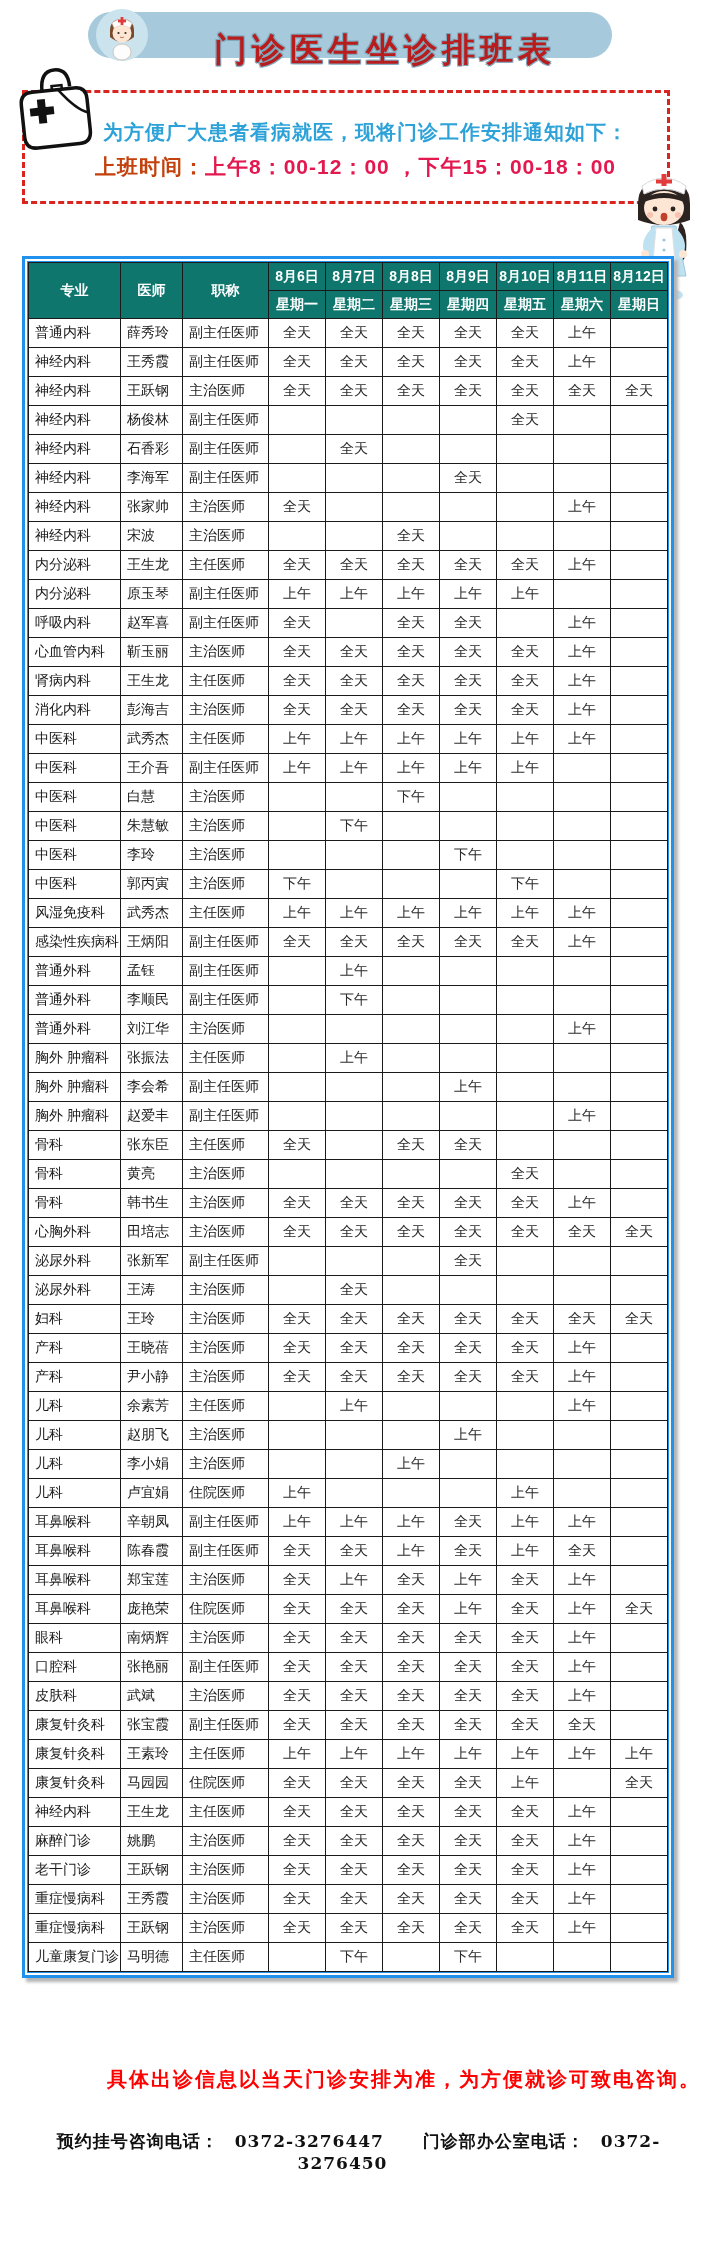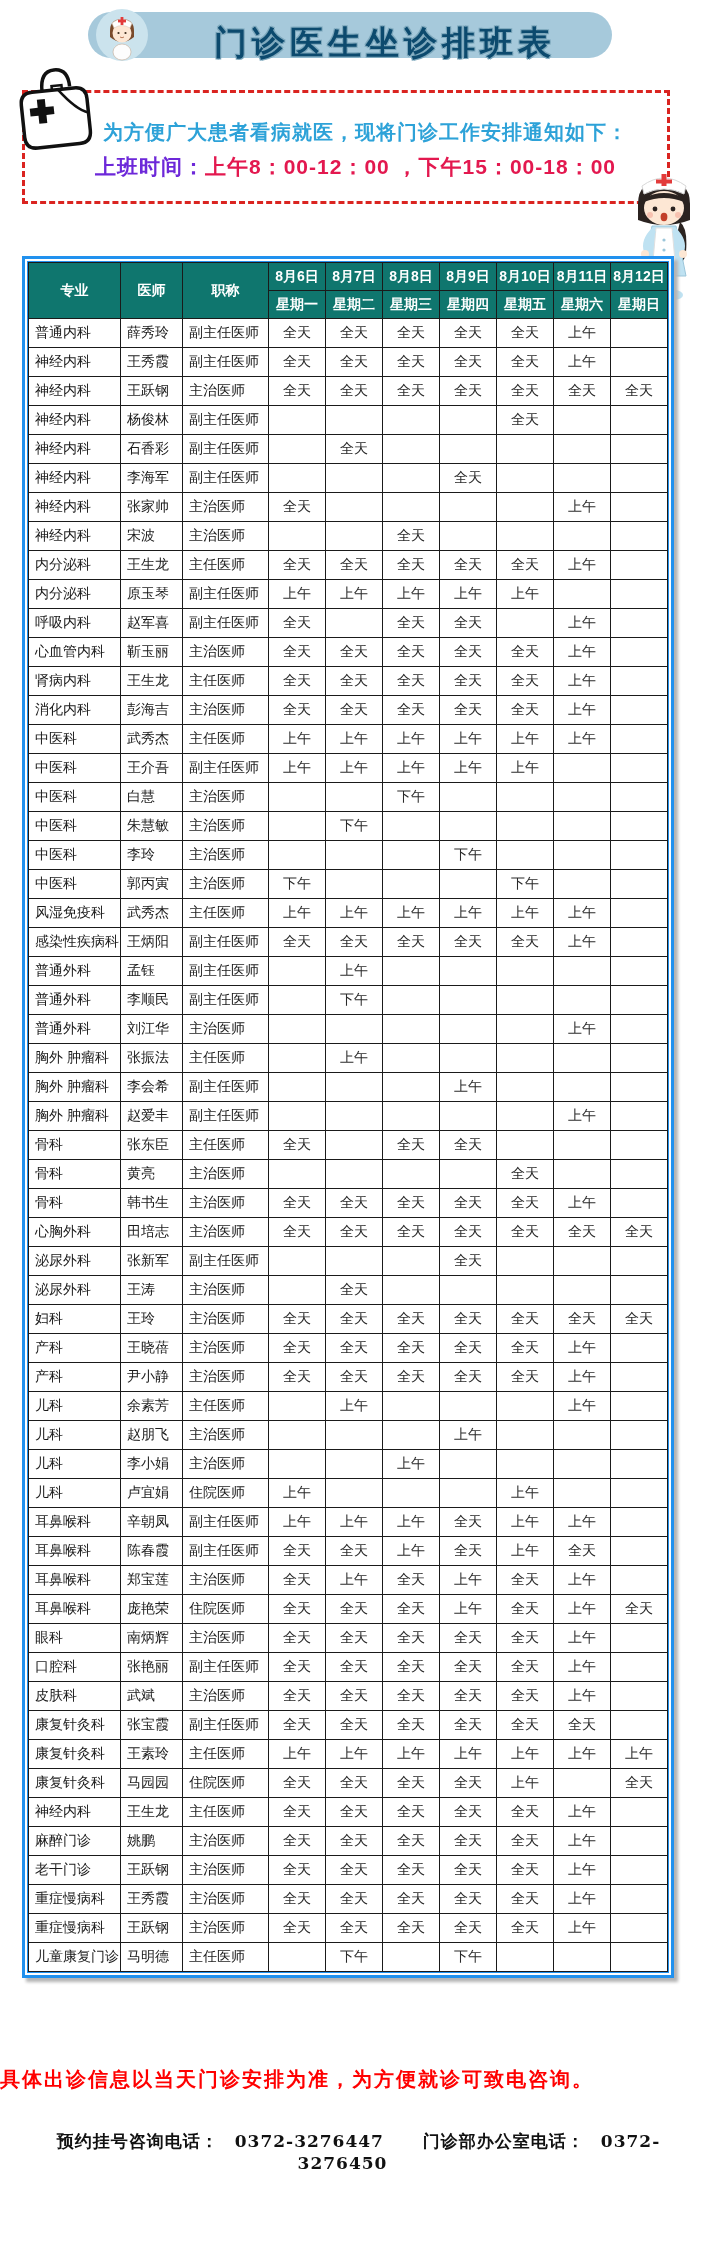--- a/index.html
+++ b/index.html
@@ -9,40 +9,40 @@
   
   .title-banner{
     position:absolute; left:88px; top:12px; width:524px; height:46px;
     background:#a6c9db; border-radius:25px;
   }
   .title-circle{
     position:absolute; left:8px; top:-3px; width:52px; height:52px;
     background:#cbe3ed; border-radius:50%;
   }
   .title-text{
-    position:absolute; left:70px; right:0; top:8px; height:46px;
+    position:absolute; left:70px; right:0; top:15px; height:46px;
     display:flex; align-items:center; justify-content:center;
-    color:#0c4a6e; font-size:33px; font-weight:bold; letter-spacing:5px;
+    color:#b91c1c; font-size:33px; font-weight:bold; letter-spacing:5px;
     text-shadow:1px 1px 0 #7fa9bd, -1px 1px 0 #7fa9bd, 1px -1px 0 #7fa9bd, -1px -1px 0 #7fa9bd;
   }
 
   
   .notice-box{
     position:absolute; left:22px; top:90px; width:648px; height:114px;
     border:3px dashed #da2420;
   }
   .notice-line1{
     position:absolute; left:78px; top:26px;
     font-size:20px; font-weight:bold; color:#2da2d8; letter-spacing:1px;
   }
   .notice-line2{
     position:absolute; left:70px; top:60px;
     font-size:21px; font-weight:bold; letter-spacing:1px;
   }
-  .notice-line2 .blue{ color:#6d28d9;margin-top:32px; }
+  .notice-line2 .blue{ color:#c2410c;margin-top:32px; }
   .notice-line2 .red{ color:#e3184f;text-align:center; }
 
   .kit-icon{ position:absolute; left:14px; top:60px; width:82px; height:96px; }
   .nurse-icon{ position:absolute; left:628px; top:168px; width:73px; height:142px; }
 
   
   .table-wrap{
     position:absolute; left:22px; top:256px;
     border:3px solid #2191ee; padding:2px; background:#fff;
     box-shadow:4px 4px 3px #b4b4b4;
@@ -52,21 +52,21 @@
   th,td{ border:1px solid #1a1a1a; overflow:hidden; white-space:nowrap; }
   thead th{
     background:#0f766e; color:#fff; font-size:14px; font-weight:bold;
     height:28px; text-align:center;
   }
   tbody td{ height:29px; font-size:14px; color:#1a1a1a; padding-left:6px; text-align:left; }
   tbody td.shift{ text-align:center; padding-left:0; color:#2a2a2a; }
 
   
   .footer-note{
-    position:absolute; left:0; top:2066px; width:701px; text-align:left;
+    position:absolute; left:0; top:2066px; width:701px; text-align:right;
     color:#ff0000; font-size:20px; font-weight:bold; letter-spacing:2px;
     font-family:"DejaVu Serif", serif;
   }
   .footer-phones{
     position:absolute; left:0; top:2130px; width:701px; text-align:center;
     color:#111; font-size:17px; font-weight:bold; letter-spacing:1px;
     font-family:"DejaVu Serif", serif;
   }
   .footer-phones span{ margin:14px 8px; }
 </style>

